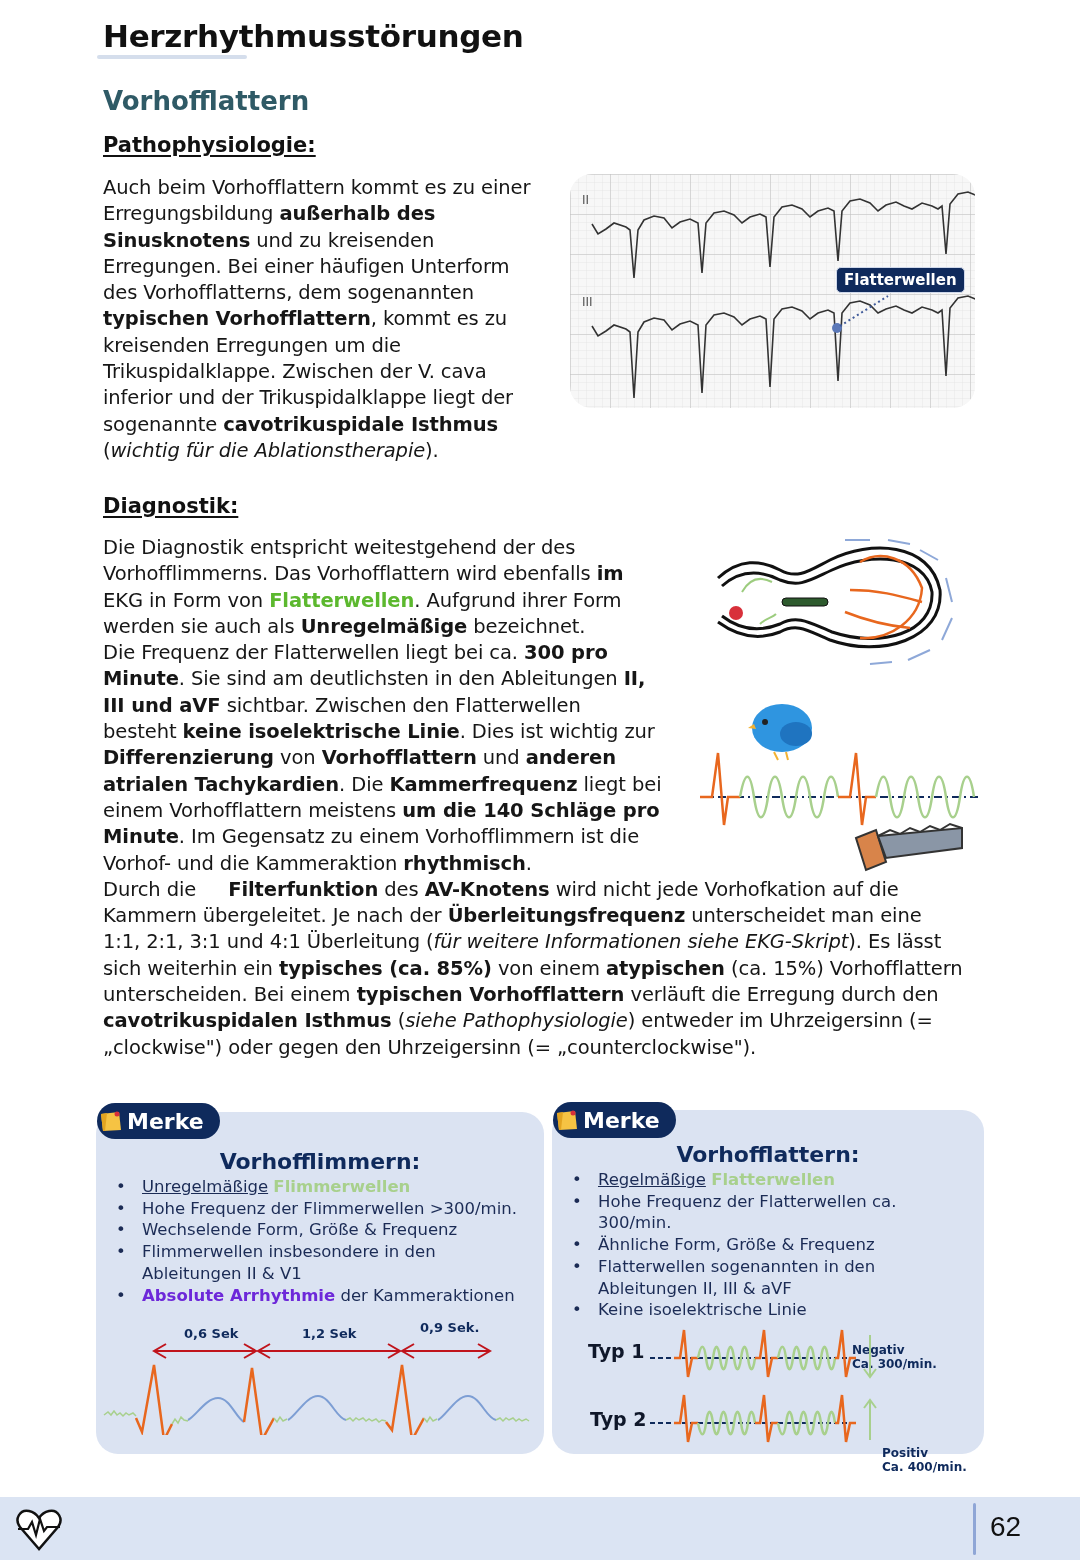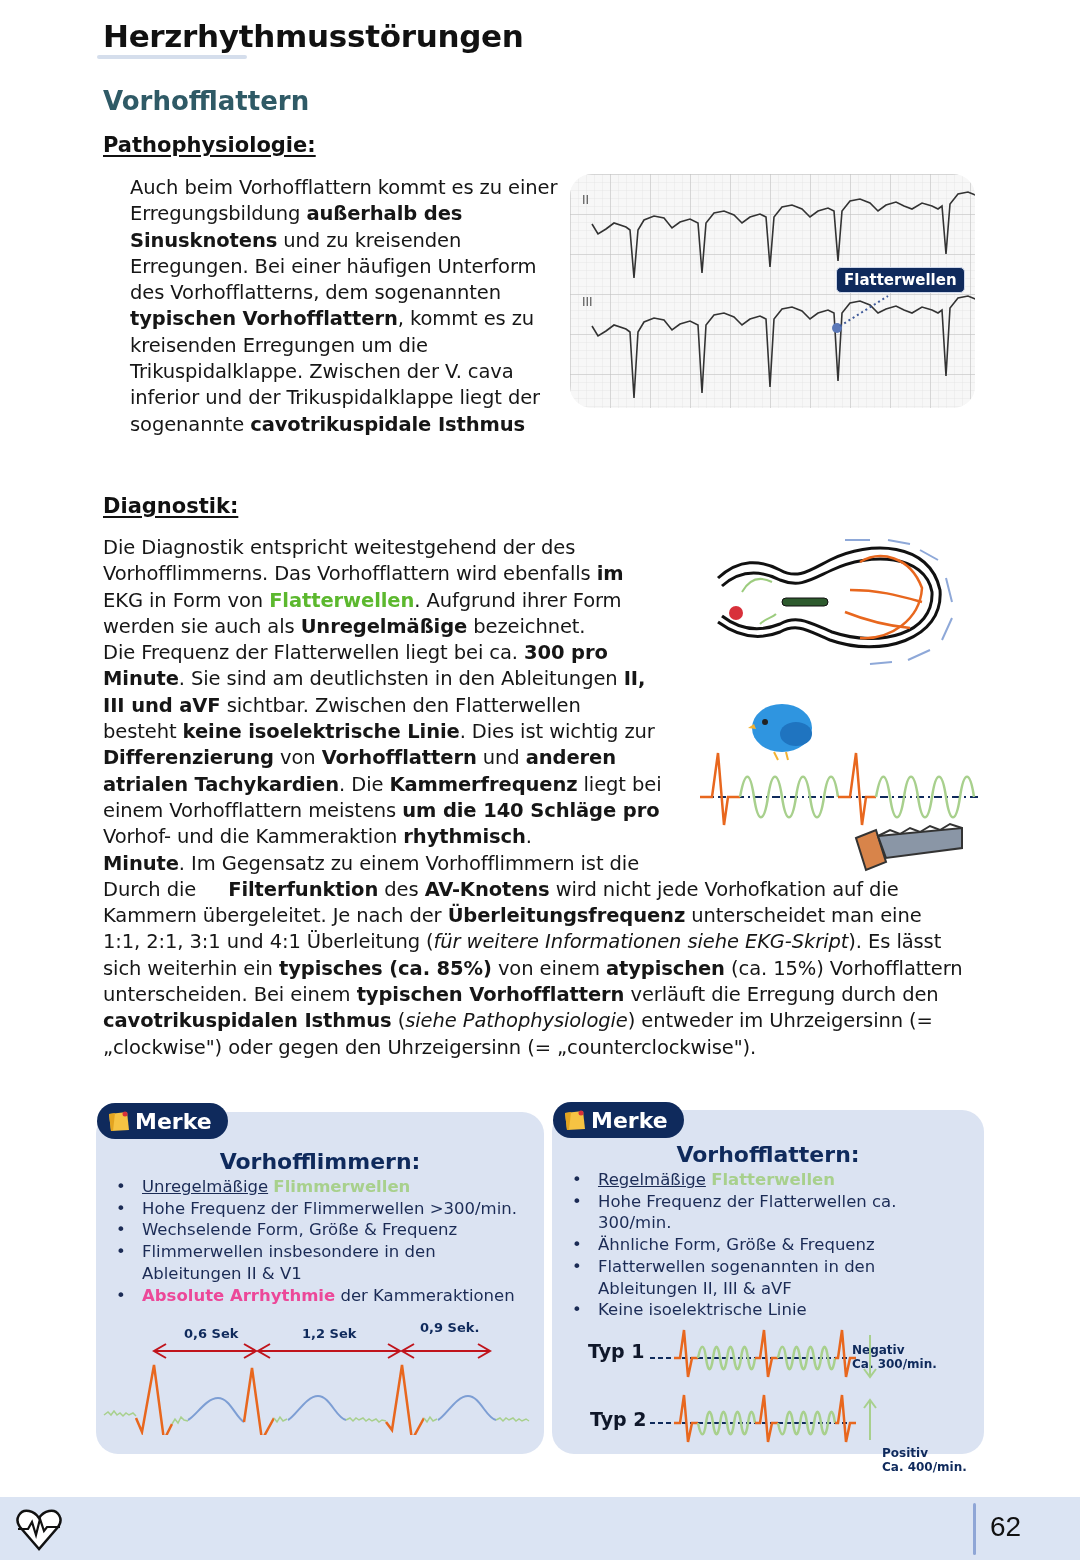--- a/index.html
+++ b/index.html
@@ -17,59 +17,60 @@
 
   
   .ecg-img { position: absolute; left: 570px; top: 174px; width: 405px; height: 234px; border-radius: 22px; overflow: hidden; background: #f5f5f5; }
   .flatter-label { position: absolute; left: 836px; top: 267px; background: #0f2a5c; color: #fff; font-size: 15px; font-weight: bold; padding: 3px 7px; border-radius: 5px; border: 1px solid #cfd8ea; }
 
   .heart-img { position: absolute; left: 710px; top: 530px; width: 270px; height: 140px; }
   .saw-img { position: absolute; left: 700px; top: 690px; width: 280px; height: 185px; }
 
   
   .merke-box { position: absolute; background: #dbe3f2; border-radius: 22px; }
-  .merke-pill { position: absolute; background: #0f2a5c; color: #fff; border-radius: 20px; height: 36px; font-size: 22px; font-weight: bold; display: flex; align-items: center; padding: 0 16px 0 10px; gap: 4px; }
+  .merke-pill { position: absolute; background: #0f2a5c; color: #fff; border-radius: 20px; height: 36px; font-size: 22px; font-weight: bold; display: flex; align-items: center; padding: 0 16px 0 2px; gap: 4px; }
   .note-icon { width: 24px; height: 22px; position: relative; }
   .merke-heading { position: absolute; font-size: 22px; font-weight: bold; color: #0f2a5c; }
   .merke-list { position: absolute; list-style: none; font-size: 16.5px; line-height: 21.7px; color: #1b2b55; }
   .merke-list li { position: relative; padding-left: 28px; }
   .merke-list li::before { content: "•"; position: absolute; left: 2px; color: #1b2b55; }
   .u { text-decoration: underline; }
   .lg { color: #a8d08d; font-weight: bold; }
-  .red { color: #ec4899; font-weight: bold; }
+  .red { color: #6d28d9; font-weight: bold; }
 
   .rr-label { position: absolute; font-size: 13px; font-weight: bold; color: #0f2a5c; }
   .typ-label { position: absolute; font-size: 19px; font-weight: bold; color: #0f172a; }
   .typ-note { position: absolute; font-size: 12px; font-weight: bold; color: #0f2a5c; line-height: 14px; }
 
   
   .footer { position: absolute; left: 0; top: 1497px; width: 1080px; height: 63px; background: #dbe4f3; }
   .footer-bar { position: absolute; left: 973px; top: 1503px; width: 3px; height: 52px; background: #8fa6d6; border-radius: 2px; }
   .page-number { position: absolute; left: 990px; top: 1511px; font-size: 28px; color: #111; font-family: "Liberation Sans", sans-serif; }
   .footer-heart { position: absolute; left: 14px; top: 1505px; width: 50px; height: 50px; }
 </style>
 </head>
 <body>
 
 <div class="page-title">Herzrhythmusstörungen</div>
 <div class="title-underline"></div>
 <div class="section-title">Vorhofflattern</div>
 
 <div class="sub-heading" style="top:133px;">Pathophysiologie:</div>
-<div class="para" style="top:175px;margin-left:27px;">
+<div class="para" style="top:175px;">
     <span class="line"><span>Auch beim Vorhofflattern kommt es zu einer</span></span>
     <span class="line"><span>Erregungsbildung </span><span style="font-weight: bold;">außerhalb des</span></span>
     <span class="line"><span style="font-weight: bold;">Sinusknotens</span><span> und zu kreisenden</span></span>
     <span class="line"><span>Erregungen. Bei einer häufigen Unterform</span></span>
     <span class="line"><span>des Vorhofflatterns, dem sogenannten</span></span>
     <span class="line"><span style="font-weight: bold;">typischen Vorhofflattern</span><span>, kommt es zu</span></span>
     <span class="line"><span>kreisenden Erregungen um die</span></span>
     <span class="line"><span>Trikuspidalklappe. Zwischen der V. cava</span></span>
     <span class="line"><span>inferior und der Trikuspidalklappe liegt der</span></span>
     <span class="line"><span>sogenannte </span><span style="font-weight: bold;">cavotrikuspidale Isthmus</span></span>
+    <span class="line"><span>(</span><span style="font-style: italic;">wichtig für die Ablationstherapie</span><span>).</span></span>
   </div>
 
 <div class="ecg-img">
   <svg width="405" height="234" viewBox="0 0 405 234">
     <defs>
       <pattern id="smallgrid" width="8" height="8" patternUnits="userSpaceOnUse">
         <path d="M8 0 L0 0 0 8" fill="none" stroke="#dcdcdc" stroke-width="0.6"></path>
       </pattern>
       <pattern id="grid" width="40" height="40" patternUnits="userSpaceOnUse">
         <rect width="40" height="40" fill="url(#smallgrid)"></rect>
@@ -94,22 +95,22 @@
     <span class="line"><span>Vorhofflimmerns. Das Vorhofflattern wird ebenfalls </span><span style="font-weight: bold;">im</span></span>
     <span class="line"><span>EKG in Form von </span><span class="green">Flatterwellen</span><span>. Aufgrund ihrer Form</span></span>
     <span class="line"><span>werden sie auch als </span><span style="font-weight: bold;">Unregelmäßige</span><span> bezeichnet.</span></span>
     <span class="line"><span>Die Frequenz der Flatterwellen liegt bei ca. </span><span style="font-weight: bold;">300 pro</span></span>
     <span class="line"><span style="font-weight: bold;">Minute</span><span>. Sie sind am deutlichsten in den Ableitungen </span><span style="font-weight: bold;">II,</span></span>
     <span class="line"><span style="font-weight: bold;">III und aVF</span><span> sichtbar. Zwischen den Flatterwellen</span></span>
     <span class="line"><span>besteht </span><span style="font-weight: bold;">keine isoelektrische Linie</span><span>. Dies ist wichtig zur</span></span>
     <span class="line"><span style="font-weight: bold;">Differenzierung</span><span> von </span><span style="font-weight: bold;">Vorhofflattern</span><span> und </span><span style="font-weight: bold;">anderen</span></span>
     <span class="line"><span style="font-weight: bold;">atrialen Tachykardien</span><span>. Die </span><span style="font-weight: bold;">Kammerfrequenz</span><span> liegt bei</span></span>
     <span class="line"><span>einem Vorhofflattern meistens </span><span style="font-weight: bold;">um die 140 Schläge pro</span></span>
+    <span class="line"><span style="font-weight: bold;">Minute</span><span>. Im Gegensatz zu einem Vorhofflimmern ist die</span></span>
     <span class="line"><span>Vorhof- und die Kammeraktion </span><span style="font-weight: bold;">rhythmisch</span><span>.</span></span>
-    <span class="line"><span style="font-weight: bold;">Minute</span><span>. Im Gegensatz zu einem Vorhofflimmern ist die</span></span>
     <span class="line"><span>Durch die </span><span style="font-weight: bold; margin-left: 26px;">Filterfunktion</span><span> des </span><span style="font-weight: bold;">AV-Knotens</span><span> wird nicht jede Vorhofkation auf die</span></span>
     <span class="line"><span>Kammern übergeleitet. Je nach der </span><span style="font-weight: bold;">Überleitungsfrequenz</span><span> unterscheidet man eine</span></span>
     <span class="line"><span>1:1, 2:1, 3:1 und 4:1 Überleitung (</span><span style="font-style: italic;">für weitere Informationen siehe EKG-Skript</span><span>). Es lässt</span></span>
     <span class="line"><span>sich weiterhin ein </span><span style="font-weight: bold;">typisches (ca. 85%)</span><span> von einem </span><span style="font-weight: bold;">atypischen</span><span> (ca. 15%) Vorhofflattern</span></span>
     <span class="line"><span>unterscheiden. Bei einem </span><span style="font-weight: bold;">typischen Vorhofflattern</span><span> verläuft die Erregung durch den</span></span>
     <span class="line"><span style="font-weight: bold;">cavotrikuspidalen Isthmus</span><span> (</span><span style="font-style: italic; margin-top: 24px;">siehe Pathophysiologie</span><span>) entweder im Uhrzeigersinn (=</span></span>
     <span class="line"><span>„clockwise") oder gegen den Uhrzeigersinn (= „counterclockwise").</span></span>
   </div>
 
 <div class="heart-img">

